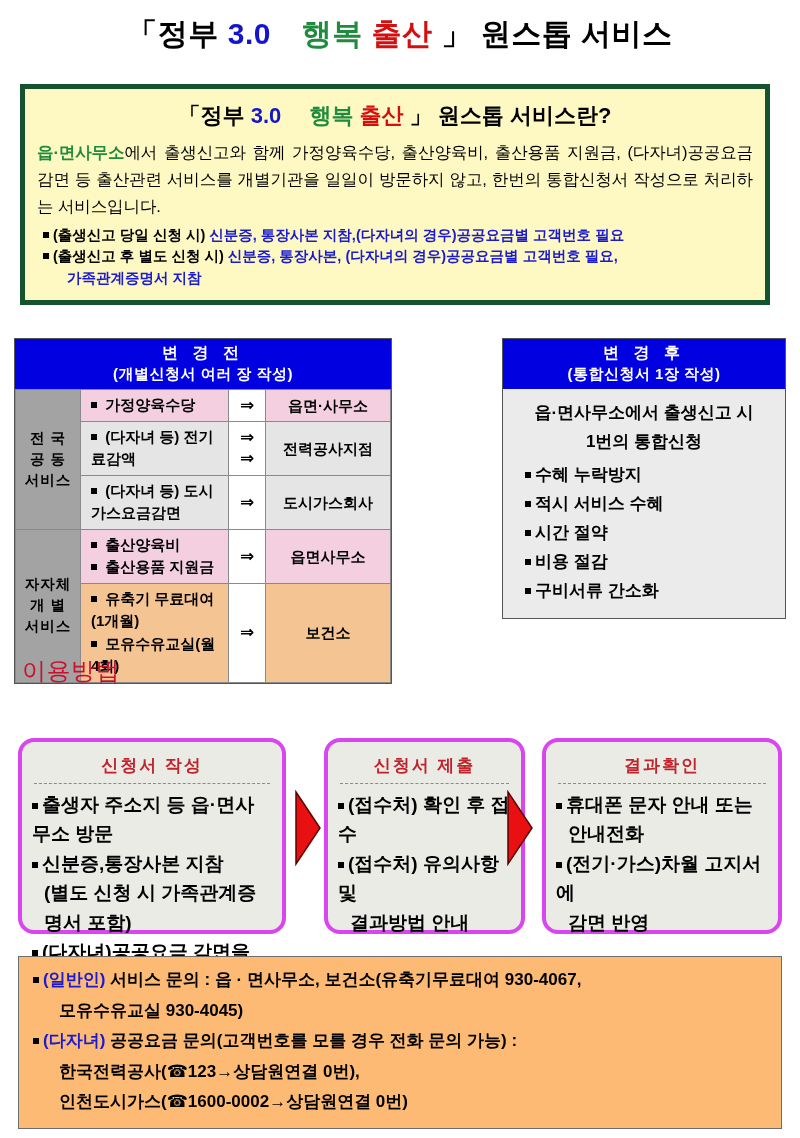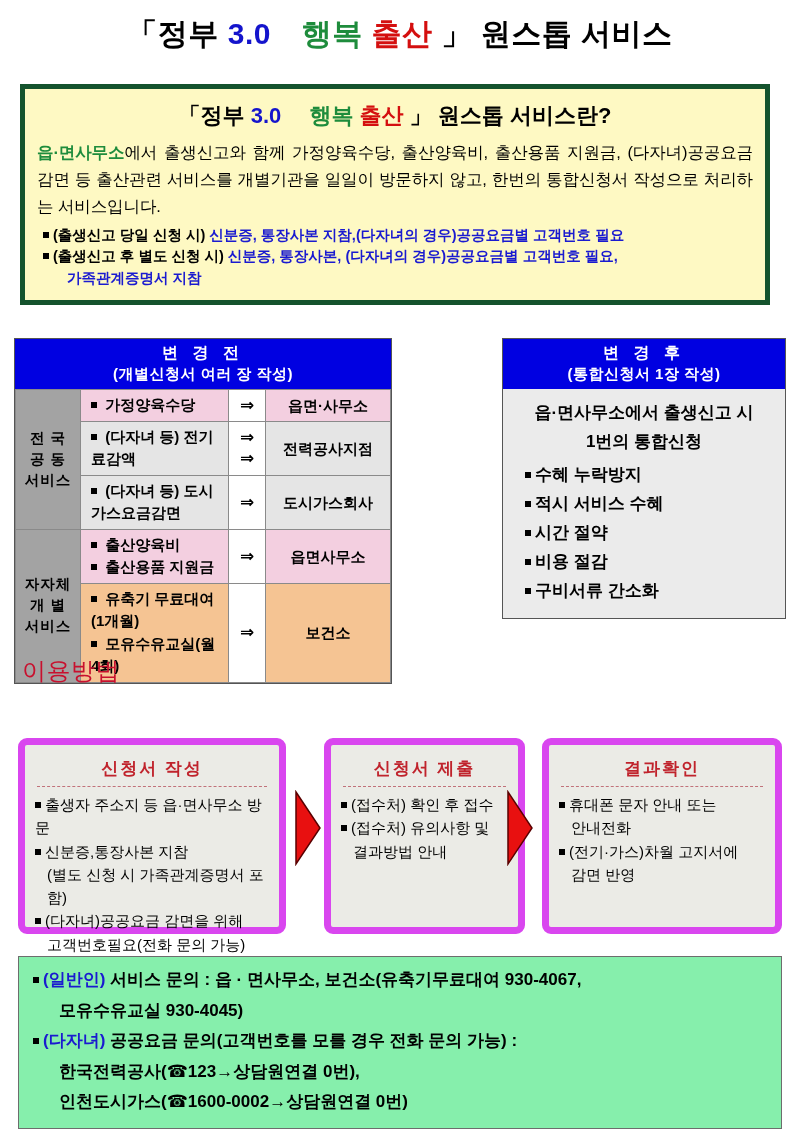--- a/index.html
+++ b/index.html
@@ -190,42 +190,42 @@
     top: 738px;
     width: 764px;
     height: 200px;
   }
   .pbox {
     position: absolute;
     top: 0;
     height: 196px;
     box-sizing: border-box;
     background: #ebebe6;
-    border: 7px solid #d946ef;
-    border-radius: 9px;
+    border: 4px solid #d946ef;
+    border-radius: 16px;
     padding: 8px 10px 8px 10px;
   }
   .pbox.b1 { left: 0;   width: 268px; }
   .pbox.b2 { left: 306px; width: 201px; }
   .pbox.b3 { left: 524px; width: 240px; }
   .pbox-title {
     text-align: center;
     color: #c0232c;
     font-weight: bold;
     font-size: 17px;
     letter-spacing: 2px;
     padding: 4px 0 6px 0;
   }
   .pbox-div {
     border-top: 1.5px dashed #c0727a;
     margin: 0 2px 6px 2px;
   }
   .pbox-body {
-    font-size: 15px;
-    font-weight: normal;
+    font-size: 19px;
+    font-weight: bold;
     line-height: 1.55;
   }
   .pbox-body .sub { display: block; padding-left: 12px; }
 
   .red-arrow {
     position: absolute;
     top: 52px;
     width: 28px;
     height: 76px;
   }
@@ -234,21 +234,21 @@
 
   
   .contact-box {
     position: absolute;
     left: 18px;
     top: 956px;
     width: 764px;
     box-sizing: border-box;
     border: 1px solid #6d6d6d;
     padding: 8px 12px 10px 14px;
-    background: #86efac;
+    background: #fdba74;
     font-size: 17px;
     font-weight: bold;
     line-height: 1.8;
   }
   .contact-box .cont-line { white-space: nowrap; }
   .contact-box .ind { padding-left: 26px; display: block; }
 </style>
 </head>
 <body>
 

